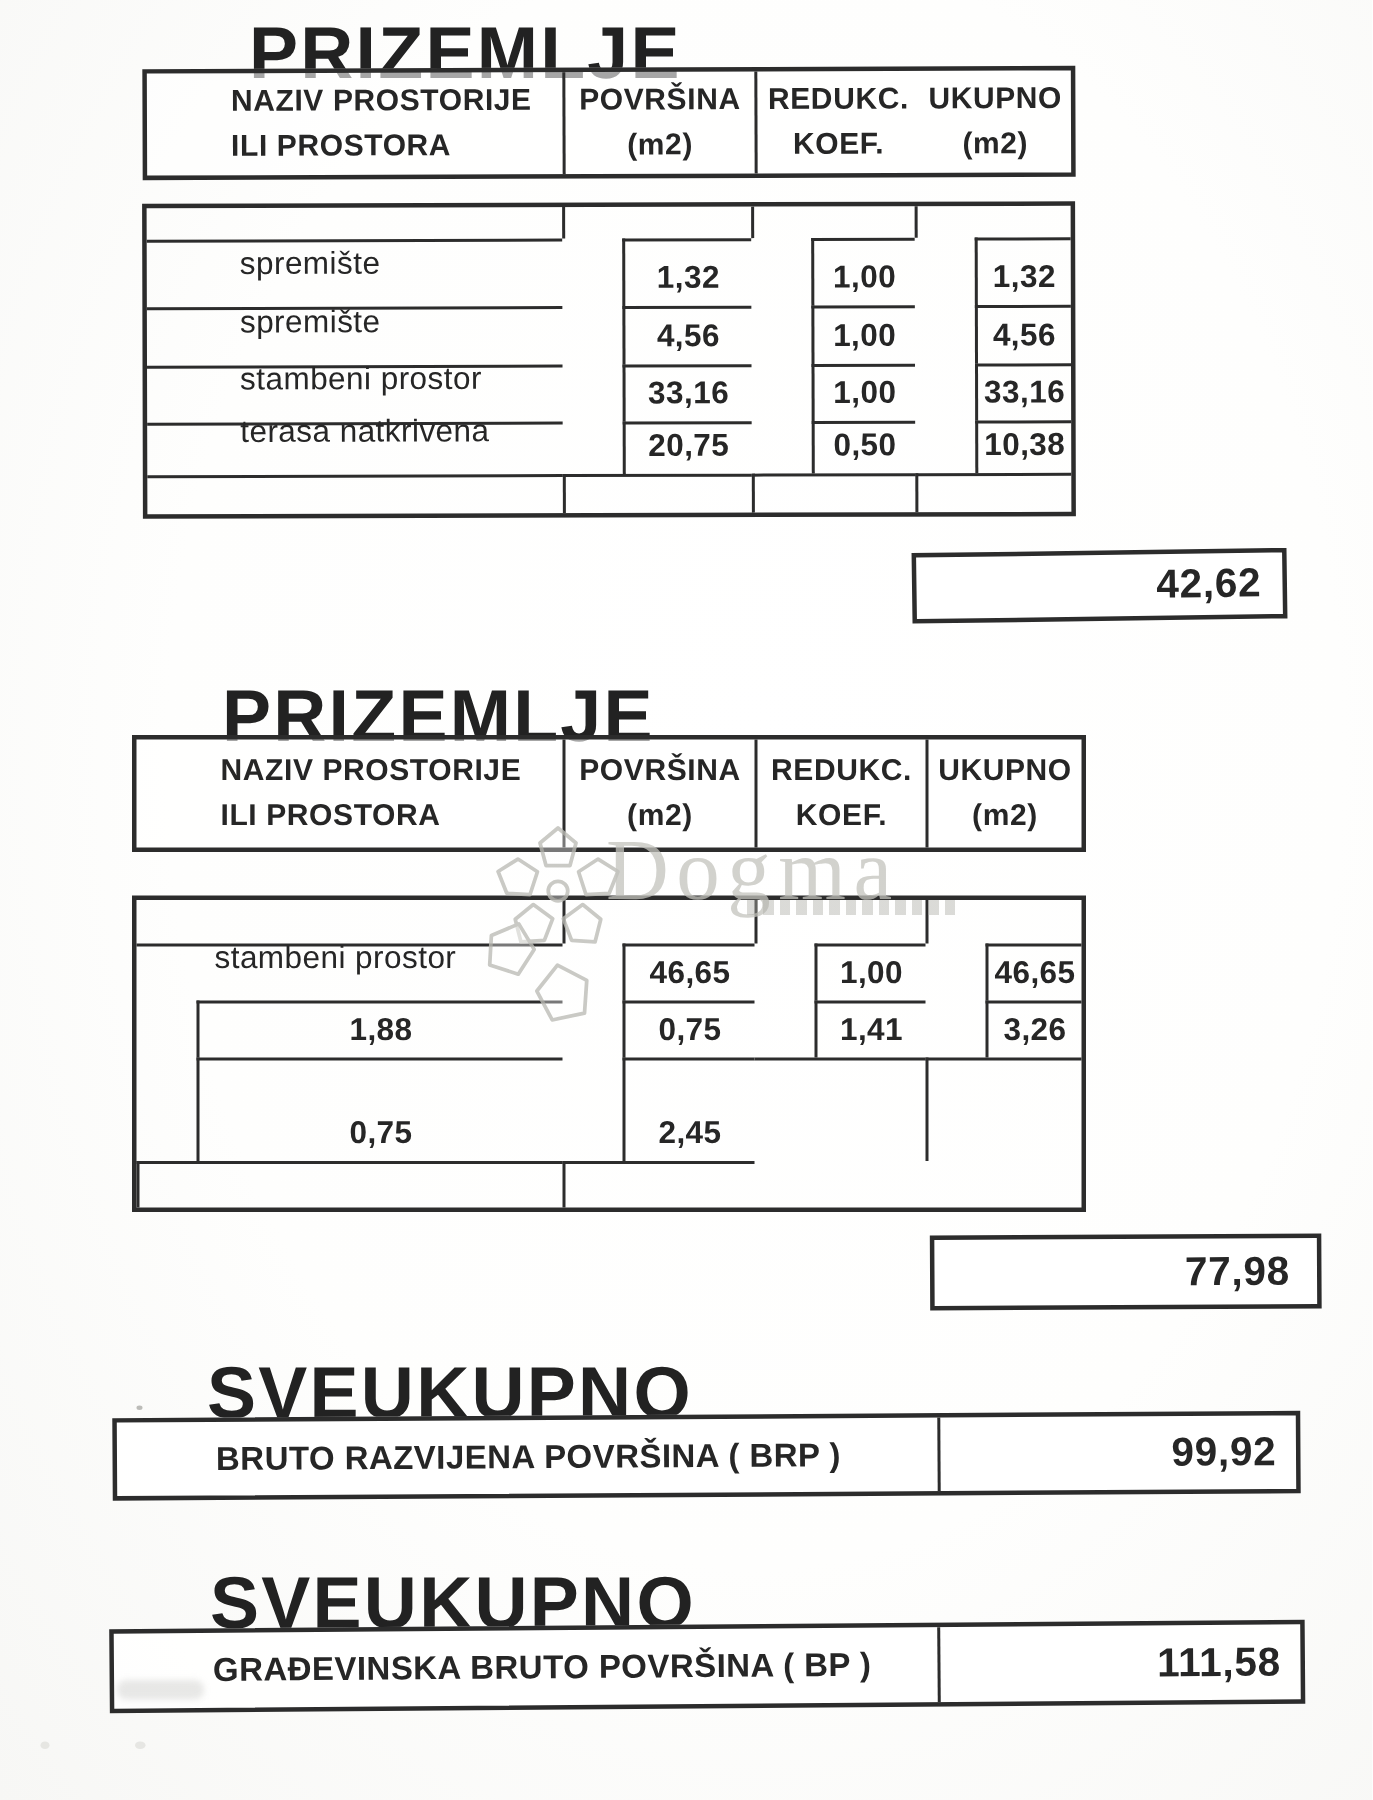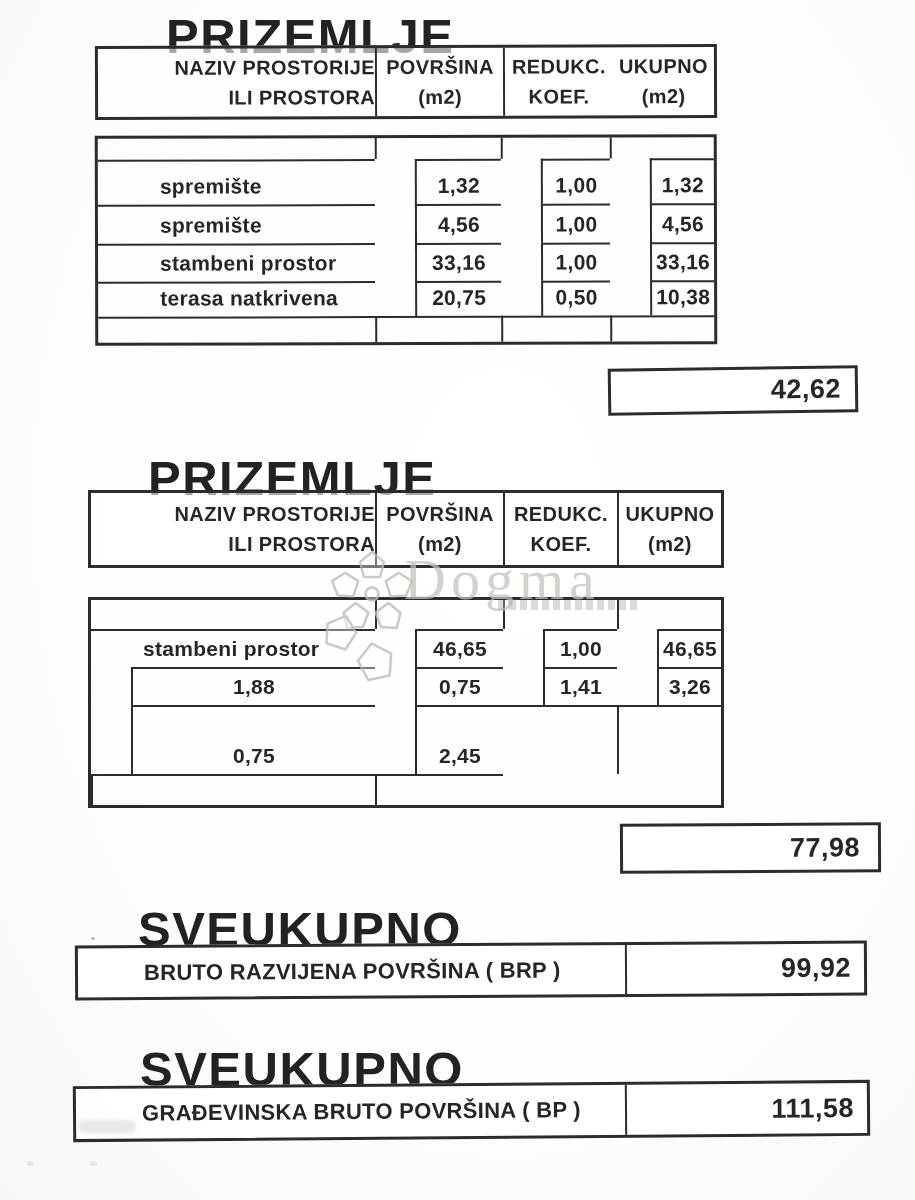--- a/index.html
+++ b/index.html
@@ -27,41 +27,41 @@
     border:3px solid #2c2c2c;background:rgba(255,255,255,.6);
     font-size:20px;font-weight:700;letter-spacing:.4px;line-height:1.5;
   }
   .hdr1{left:95px;top:45px;width:616px;height:68px;grid-template-columns:277px 128px 1fr;transform:rotate(-.2deg);}
   .hdr2{left:88px;top:490px;width:630px;height:72px;grid-template-columns:284px 128px 114px 1fr;}
   .hc{
     border-left:2px solid #2c2c2c;
     display:flex;flex-direction:column;justify-content:center;
     text-align:center;
   }
-  .hc.c0{border-left:none;text-align:right;padding-left:56px;}
+  .hc.c0{border-left:none;text-align:left;padding-left:56px;}
   .hc.merged{flex-direction:row;padding:0;display:grid;grid-template-columns:108px 1fr;}
   .hc .sub{display:flex;flex-direction:column;justify-content:center;text-align:center;}
   
   .tbl{
     position:absolute;display:grid;
     border:3px solid #2c2c2c;
     font-size:21px;letter-spacing:.3px;
   }
   .tbl1{left:95px;top:135px;width:616px;height:204px;
     grid-template-columns:277px 126px 109px 1fr;
     grid-template-rows:21px 45px 39px 38px 35px 1fr;
     transform:rotate(-.15deg);}
   .tbl2{left:88px;top:597px;width:630px;height:205px;
     grid-template-columns:284px 128px 114px 1fr;
     grid-template-rows:29px 38px 38px 69px 1fr;}
   .c{border-left:2px solid #2c2c2c;border-top:2px solid #2c2c2c;
      display:flex;align-items:flex-end;}
   .c.c0{border-left:none;}
   .c.r0{border-top:none;}
-  .c.name{padding-left:62px;padding-bottom:6px;font-weight:700;font-size:21px;}
+  .c.name{padding-left:62px;padding-bottom:16px;font-weight:400;font-size:21px;}
   .tbl2 .c.name{padding-left:52px;}
   .c.num{justify-content:center;padding-bottom:6px;font-weight:700;font-size:21px;margin-left:40px;}
   .c.name .wrap2{max-width:200px;line-height:1.55;}
   
   .totalbox{
     position:absolute;border:3px solid #2c2c2c;background:rgba(255,255,255,.85);
     display:flex;align-items:center;justify-content:flex-end;
     font-size:27px;font-weight:700;letter-spacing:.5px;
   }
   .tb1{left:608px;top:367px;width:230px;height:41px;padding-right:14px;transform:rotate(-.8deg);}

